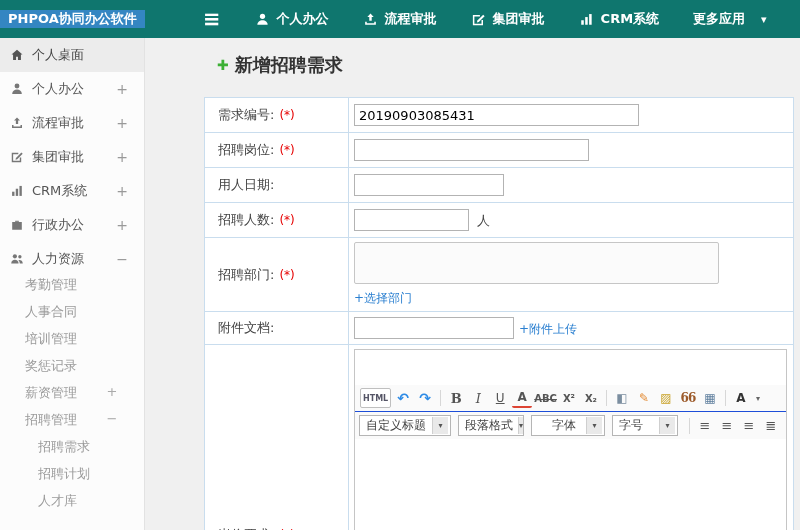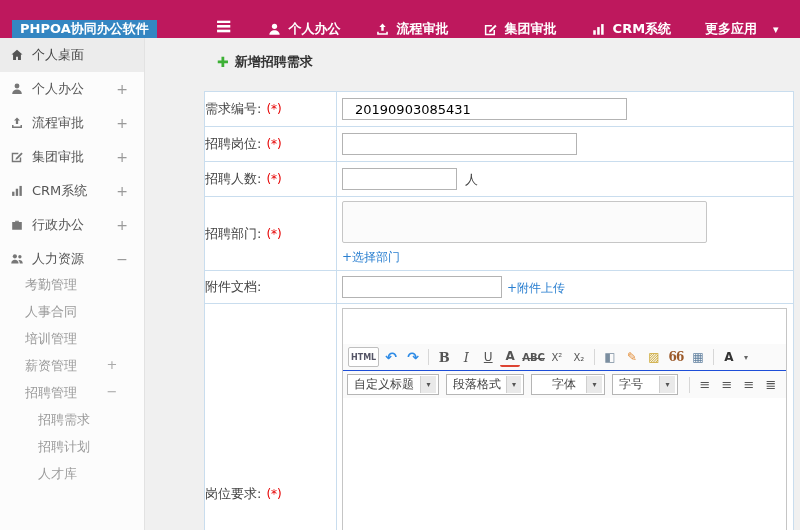--- a/index.html
+++ b/index.html
@@ -1,21 +1,21 @@
 <!DOCTYPE html>
 <html><head>
 <meta charset="utf-8">
 <style>
   * { box-sizing: border-box; margin: 0; padding: 0; }
   html,body { width:800px; height:530px; overflow:hidden; }
   body { font-family:"DejaVu Sans","Liberation Sans",sans-serif; font-size:13px; background:#fff; }
   .app { width:800px; height:530px; display:flex; flex-direction:column; overflow:hidden; }
 
   
-  .topbar { height:38px; background:#be185d; display:flex; align-items:flex-end; color:#fff; flex:0 0 38px;padding-left:12px; }
+  .topbar { height:38px; background:#0f766e; display:flex; align-items:center; color:#fff; flex:0 0 38px; }
   .brand { width:145px; background:#3486c2; display:flex; align-items:center; padding-left:8px; font-weight:bold; font-size:13px; flex:0 0 145px; }
   .hamburger { margin-left:58px; display:flex; align-items:center; font-size:21px; font-weight:bold; cursor:pointer; }
   .topnav { display:flex; align-items:center; }
   .navitem { display:flex; align-items:center; gap:7px; margin-left:34px; font-size:13px; font-weight:bold; cursor:pointer; white-space:nowrap; }
   .navitem svg { width:15px; height:15px; fill:#fff; }
   .nav-caret { margin-left:9px; font-size:11px; }
 
   
   .layout { display:flex; flex:1; overflow:hidden; }
 
@@ -29,65 +29,65 @@
   .side-item.active svg { fill:#555; }
   .side-sub { display:flex; align-items:flex-start; height:27px; padding:0 26px 0 25px; color:#9a9a9a; font-size:13px; cursor:pointer; }
   .side-sub .lbl { flex:1; }
   .side-sub .tog { color:#aaa; font-size:13px; width:12px; text-align:center; }
   .side-sub3 { padding-left:38px; }
 
   
   .main { flex:1; background:#f0f0f0; overflow:hidden; position:relative; }
   .page-title { display:flex; align-items:center; gap:6px; margin:15px 0 0 72px; }
   .page-title .plus { color:#3cb035; font-size:14px; font-weight:bold; }
-  .page-title .txt { font-size:13px; font-weight:bold; color:#333; }
+  .page-title .txt { font-size:18px; font-weight:bold; color:#333; }
 
   .form-wrap { margin:20px 6px 0 59px; }
   table.form { border-collapse:collapse; width:100%; background:#fff; }
   table.form td { border:1px solid #c9ddee; vertical-align:middle; }
-  td.lbl { width:215px; color:#444; font-size:13px; }
+  td.lbl { width:215px; padding-left:13px; color:#444; font-size:13px; }
   td.fld { padding:4px 4px 4px 5px; }
   .req { color:#e60000; margin-left:5px; font-size:12px; }
   tr.r-std { height:35px; }
   tr.r-dept { height:62px; }
   tr.r-file { height:33px; }
   tr.r-editor { height:332px; }
 
-  input.txt { height:22px; border:1px solid #b3b3b3; font-size:13px; padding:0 12px; font-family:inherit; background:#fff; }
+  input.txt { height:22px; border:1px solid #b3b3b3; font-size:13px; padding:0 4px; font-family:inherit; background:#fff; }
   .w-code { width:285px; } .w-post { width:235px; } .w-date { width:150px; } .w-num { width:115px; } .w-file { width:160px; }
   .suffix { margin-left:8px; color:#444; }
   textarea.dept { width:365px; height:42px; border:1px solid #c6c6c6; background:#fbfbfb; resize:none; border-radius:2px; font-family:inherit; font-size:13px; padding:2px 4px; }
   a.blue-link { color:#2a7fd0; font-size:12px; text-decoration:none; cursor:pointer; }
   .dept-link { margin-top:3px; }
   .file-link { margin-left:5px; }
 
   
   .editor { border:1px solid #c5c5c5; background:#fff; margin-right:2px; }
   .tbar { display:flex; align-items:center; background:#fafafa; padding:2px 4px; height:27px; overflow:hidden; }
   .tb1 { border-bottom:1px solid #1d4ed8;margin-top:35px; }
   .tbtn { min-width:20px; height:20px; display:flex; align-items:center; justify-content:center; color:#555; margin:0 1px; border-radius:2px; cursor:pointer; }
   .tsep { width:1px; height:16px; background:#d7d7d7; margin:0 4px; flex:0 0 1px; }
   .g0 { font-size:8px; font-weight:bold; color:#556; border:1px solid #bfbfbf; padding:1px 2px; background:#fff; }
   .g1,.g2 { color:#2e8be6; font-size:14px; font-weight:bold; }
   .g3 { font-weight:bold; font-family:"DejaVu Serif","Liberation Serif",serif; }
   .g4 { font-style:italic; font-family:"DejaVu Serif","Liberation Serif",serif; }
   .g5 { text-decoration:underline; font-size:12px; }
   .g6 { font-size:12px; font-weight:bold; line-height:11px; border-bottom:2px solid #d43; }
   .g7 { font-size:10px; font-weight:bold; text-decoration:line-through; }
-  .g8,.g9 { font-size:10px; font-weight:normal; }
+  .g8,.g9 { font-size:10px; font-weight:bold; }
   .g10 { color:#7b8ea0; font-size:12px; }
   .g11 { color:#e2882f; font-size:12px; }
   .g12 { color:#c9a227; font-size:12px; }
   .g13 { color:#9c5a2a; font-family:"DejaVu Serif","Liberation Serif",serif; font-weight:bold; font-size:12px; letter-spacing:-1px; }
   .g14 { color:#5f7f9e; font-size:12px; }
   .g15 { font-size:12px; font-weight:bold; color:#333; }
   .g16 { font-size:8px; color:#666; min-width:10px; }
   .tsel { display:flex; align-items:center; justify-content:space-between; border:1px solid #b5b5b5; background:#fff; height:21px; padding:0 2px 0 6px; margin-right:7px; font-size:12px; color:#444; cursor:pointer; white-space:nowrap; }
   .tsel .caretbox { width:16px; height:17px; background:#e9e9e9; border-left:1px solid #cfcfcf; display:flex; align-items:center; justify-content:center; font-size:8px; color:#555; margin-left:5px; }
-  .s0 { width:92px; } .s1 { width:78px; } .s2 { width:74px;padding-left:20px; } .s3 { width:66px; }
+  .s0 { width:92px; } .s1 { width:66px; } .s2 { width:74px;padding-left:20px; } .s3 { width:66px; }
   .abtn { font-size:13px; color:#555; }
   .edit-area { height:280px; background:#fff; }
 </style>
 </head>
 <body>
 
 <div class="app">
 
   <div class="topbar">
     <div class="brand">PHPOA协同办公软件</div>
@@ -191,20 +191,23 @@
       <div class="side-sub">
         <span class="lbl">考勤管理</span>
       </div>
       <div class="side-sub">
         <span class="lbl">人事合同</span>
       </div>
       <div class="side-sub">
         <span class="lbl">培训管理</span>
       </div>
       <div class="side-sub">
+        <span class="lbl">奖惩记录</span>
+      </div>
+      <div class="side-sub">
         <span class="lbl">薪资管理</span>
         <span class="tog">+</span>
       </div>
       <div class="side-sub">
         <span class="lbl">招聘管理</span>
         <span class="tog">−</span>
       </div>
       <div class="side-sub side-sub3">
         <span class="lbl">招聘需求</span>
       </div>
@@ -232,20 +235,28 @@
             <td class="fld">
               <input class="txt w-code" type="text" value="20190903085431" style="">
             </td>
           </tr>
           <tr class="r-std">
             <td class="lbl">
               <span>招聘岗位:</span><span class="req">(*)</span>
             </td>
             <td class="fld">
               <input class="txt w-post" type="text" value="" style="">
+            </td>
+          </tr>
+          <tr class="r-std">
+            <td class="lbl">
+              <span>用人日期:</span>
+            </td>
+            <td class="fld">
+              <input class="txt w-date" type="text" value="" style="">
             </td>
           </tr>
           <tr class="r-std">
             <td class="lbl">
               <span>招聘人数:</span><span class="req">(*)</span>
             </td>
             <td class="fld">
               <input class="txt w-num" type="text" value="" style=""><span class="suffix">人</span>
             </td>
           </tr>

